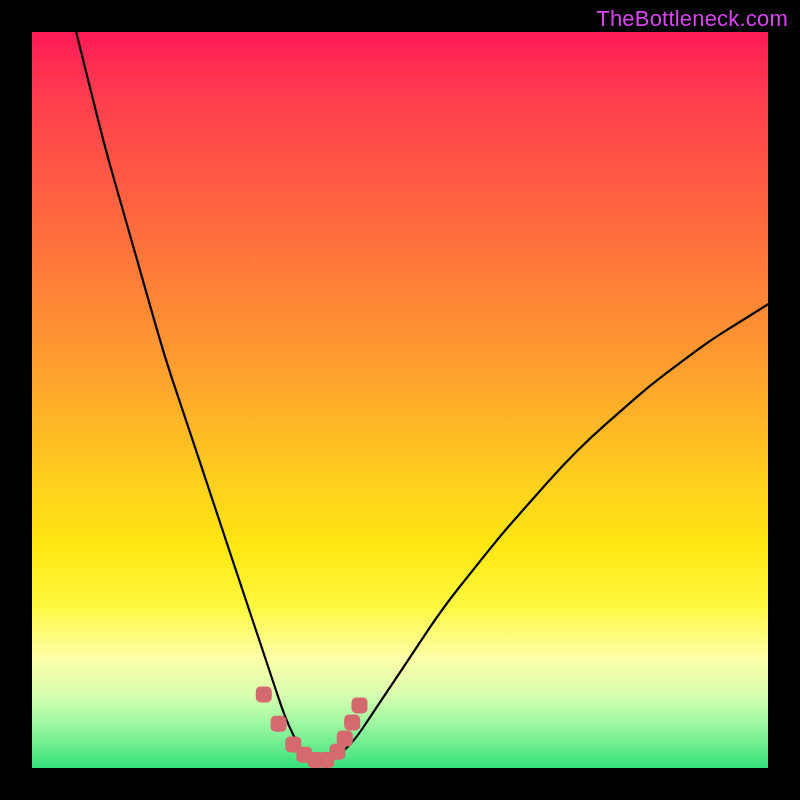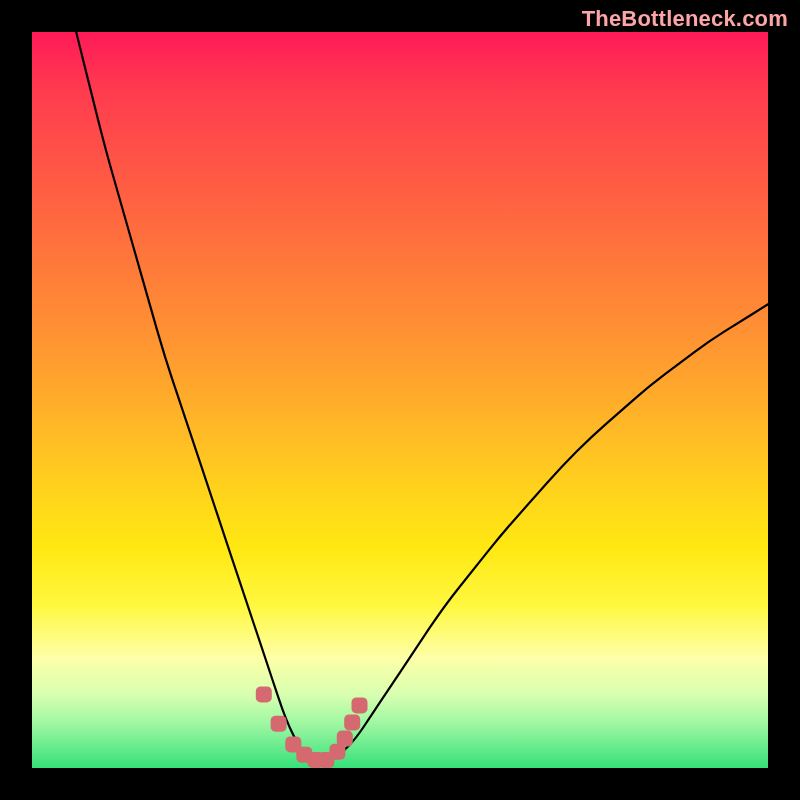--- a/index.html
+++ b/index.html
@@ -40,23 +40,23 @@
       #feffa8 85%,
       #d8ffb0 90%,
       #9ef7a2 94%,
       #36e17a 100%
     );
   }
   .watermark {
     position: absolute;
     top: 6px;
     right: 12px;
-    color: #fca5a5;
+    color: #d946ef;
     font-size: 22px;
-    font-weight: 700;
+    font-weight: 400;
     letter-spacing: 0.2px;
     user-select: none;
   }
   svg.curve {
     position: absolute;
     top: 0;
     left: 0;
     width: 736px;
     height: 736px;
     overflow: visible;

